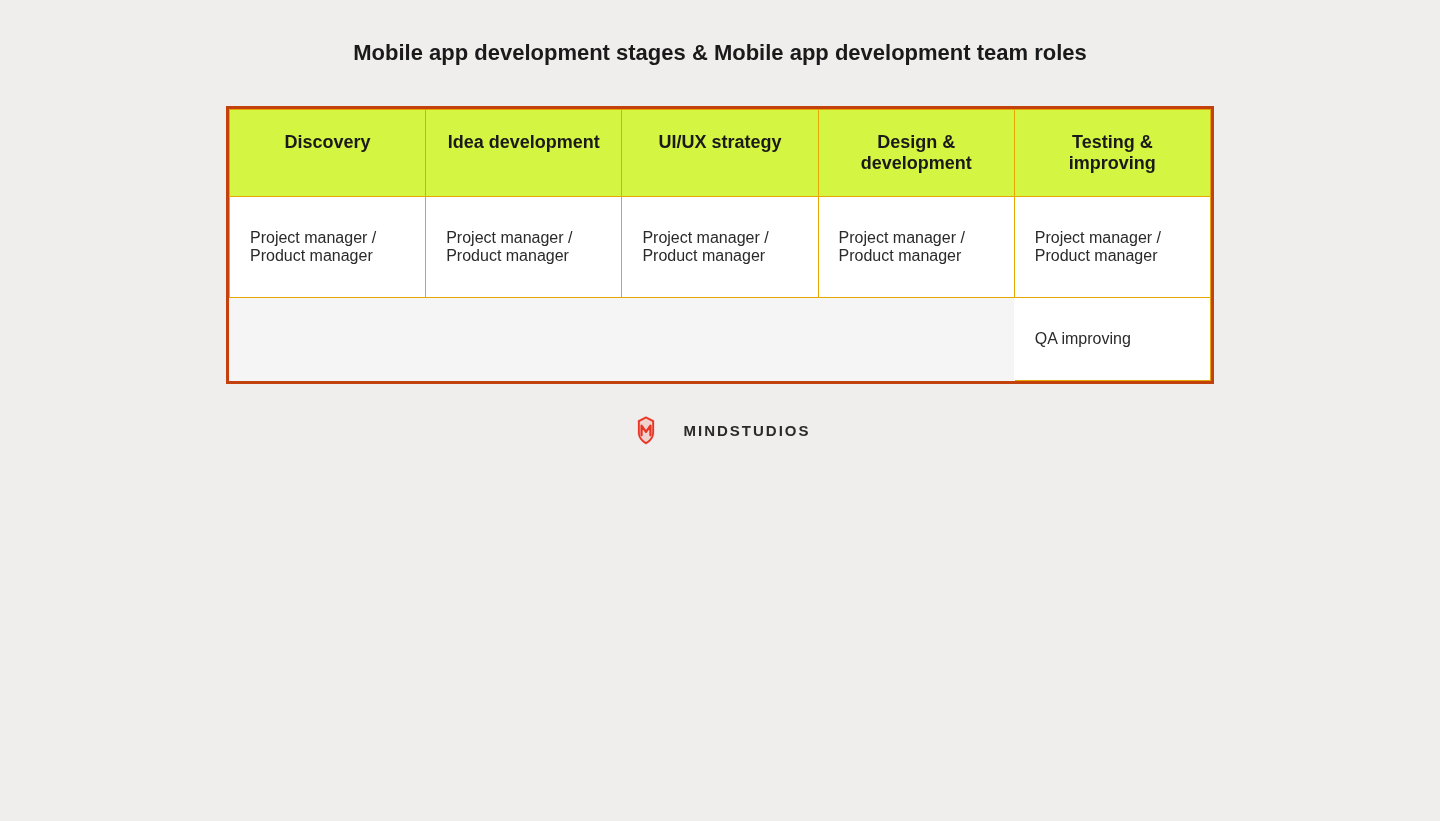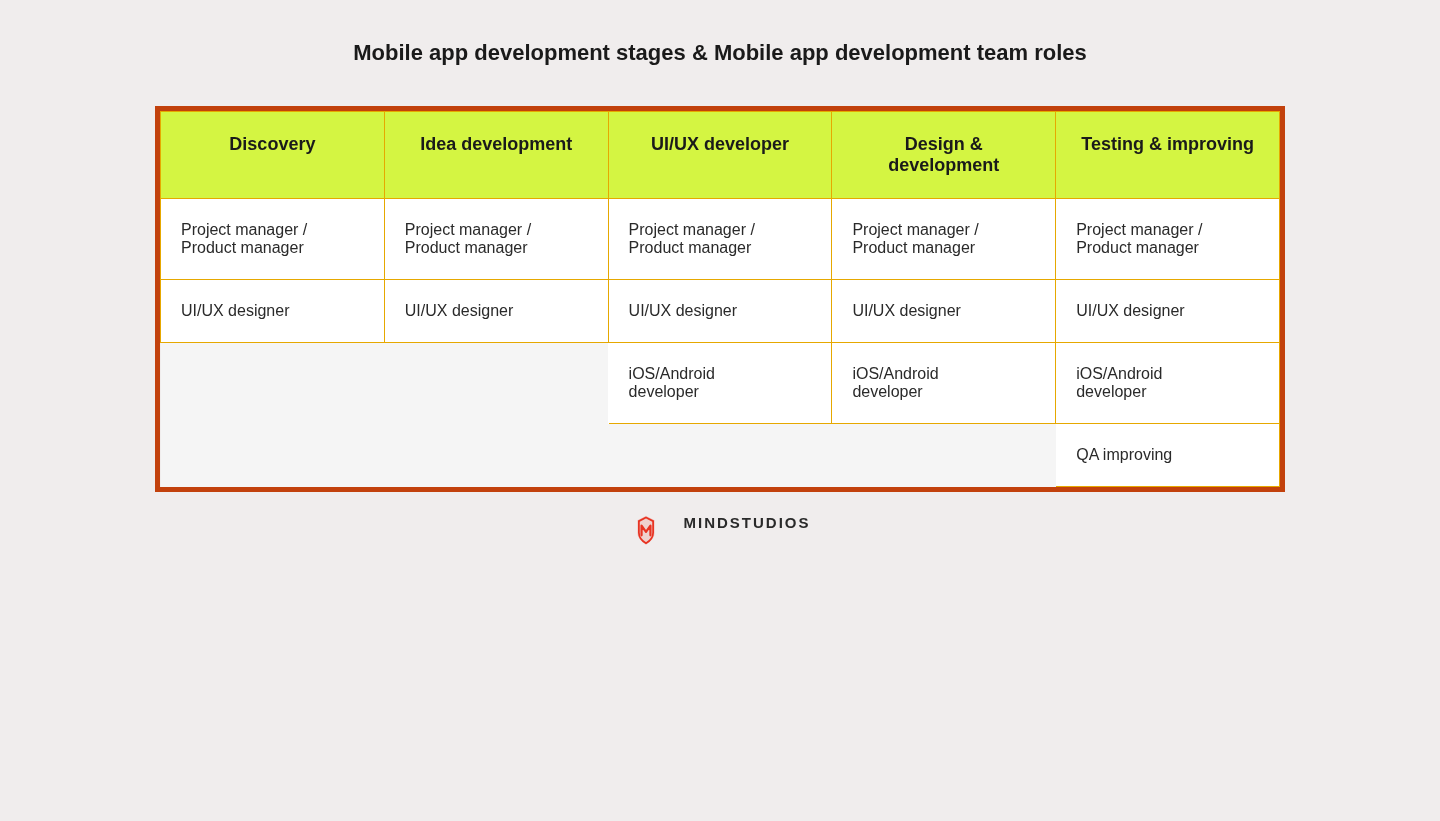--- a/index.html
+++ b/index.html
@@ -27,22 +27,22 @@
     .page-title {
       font-size: 22px;
       font-weight: bold;
       color: #1a1a1a;
       text-align: center;
       margin-bottom: 40px;
       font-family: Arial, sans-serif;
     }
 
     .table-wrapper {
-      width: 1130px;
-      border: 5px solid #c2410c;
+      width: 988px;
+      border: 3px solid #c2410c;
     }
 
     table {
       width: 100%;
       border-collapse: collapse;
       table-layout: fixed;
     }
 
     .header-row th {
       background-color: #d4f542;
@@ -50,42 +50,43 @@
       padding: 22px 20px;
       font-size: 18px;
       font-weight: bold;
       color: #1a1a1a;
       font-family: Arial, sans-serif;
       vertical-align: top;
     }
 
     .data-row td {
       border: 1.5px solid #e6a800;
-      padding: 22px 20px;
+      padding: 32px 20px;
       font-size: 16px;
       color: #2a2a2a;
       font-family: Arial, sans-serif;
       vertical-align: top;
       background-color: #ffffff;
     }
 
     
     .row-pm td { }
     
     .row-uiux td { }
     
     .row-ios td { }
     
     .row-backend td { }
     
     .row-qa td { }
 
     .logo-area {
-      margin-top: 22px;
+      margin-top: 30px;
       display: flex;
+      align-items: center;
       gap: 22px;
     }
 
     .logo-icon {
       width: 32px;
       height: 32px;
     }
 
     .logo-text {
       font-size: 15px;
@@ -100,50 +101,36 @@
 
 <div class="page-container">
   <h1 class="page-title">Mobile app development stages &amp; Mobile app development team roles</h1>
 
   <div class="table-wrapper">
     <table>
       <thead>
         <tr class="header-row">
           <th>Discovery</th>
           <th>Idea development</th>
-          <th>UI/UX developer</th>
+          <th>UI/UX strategy</th>
           <th>Design &amp; development</th>
           <th>Testing &amp; improving</th>
         </tr>
       </thead>
       <tbody>
 
         <tr class="data-row row-pm">
           <td>Project manager /<br>Product manager</td>
           <td>Project manager /<br>Product manager</td>
           <td>Project manager /<br>Product manager</td>
           <td>Project manager /<br>Product manager</td>
           <td>Project manager /<br>Product manager</td>
         </tr>
 
-        <tr class="data-row row-uiux">
-          <td>UI/UX designer</td>
-          <td>UI/UX designer</td>
-          <td>UI/UX designer</td>
-          <td>UI/UX designer</td>
-          <td>UI/UX designer</td>
-        </tr>
 
-        <tr class="data-row row-ios">
-          <td style="background:#f5f5f5; border-color: transparent; border-left: none; border-bottom: none;"></td>
-          <td style="background:#f5f5f5; border-color: transparent; border-bottom: none;"></td>
-          <td>iOS/Android<br>developer</td>
-          <td>iOS/Android<br>developer</td>
-          <td>iOS/Android<br>developer</td>
-        </tr>
 
 
         <tr class="data-row row-qa">
           <td style="background:#f5f5f5; border-color: transparent; border-left: none; border-bottom: none;"></td>
           <td style="background:#f5f5f5; border-color: transparent; border-bottom: none;"></td>
           <td style="background:#f5f5f5; border-color: transparent; border-bottom: none;"></td>
           <td style="background:#f5f5f5; border-color: transparent; border-bottom: none;"></td>
           <td>QA improving</td>
         </tr>
       </tbody>

